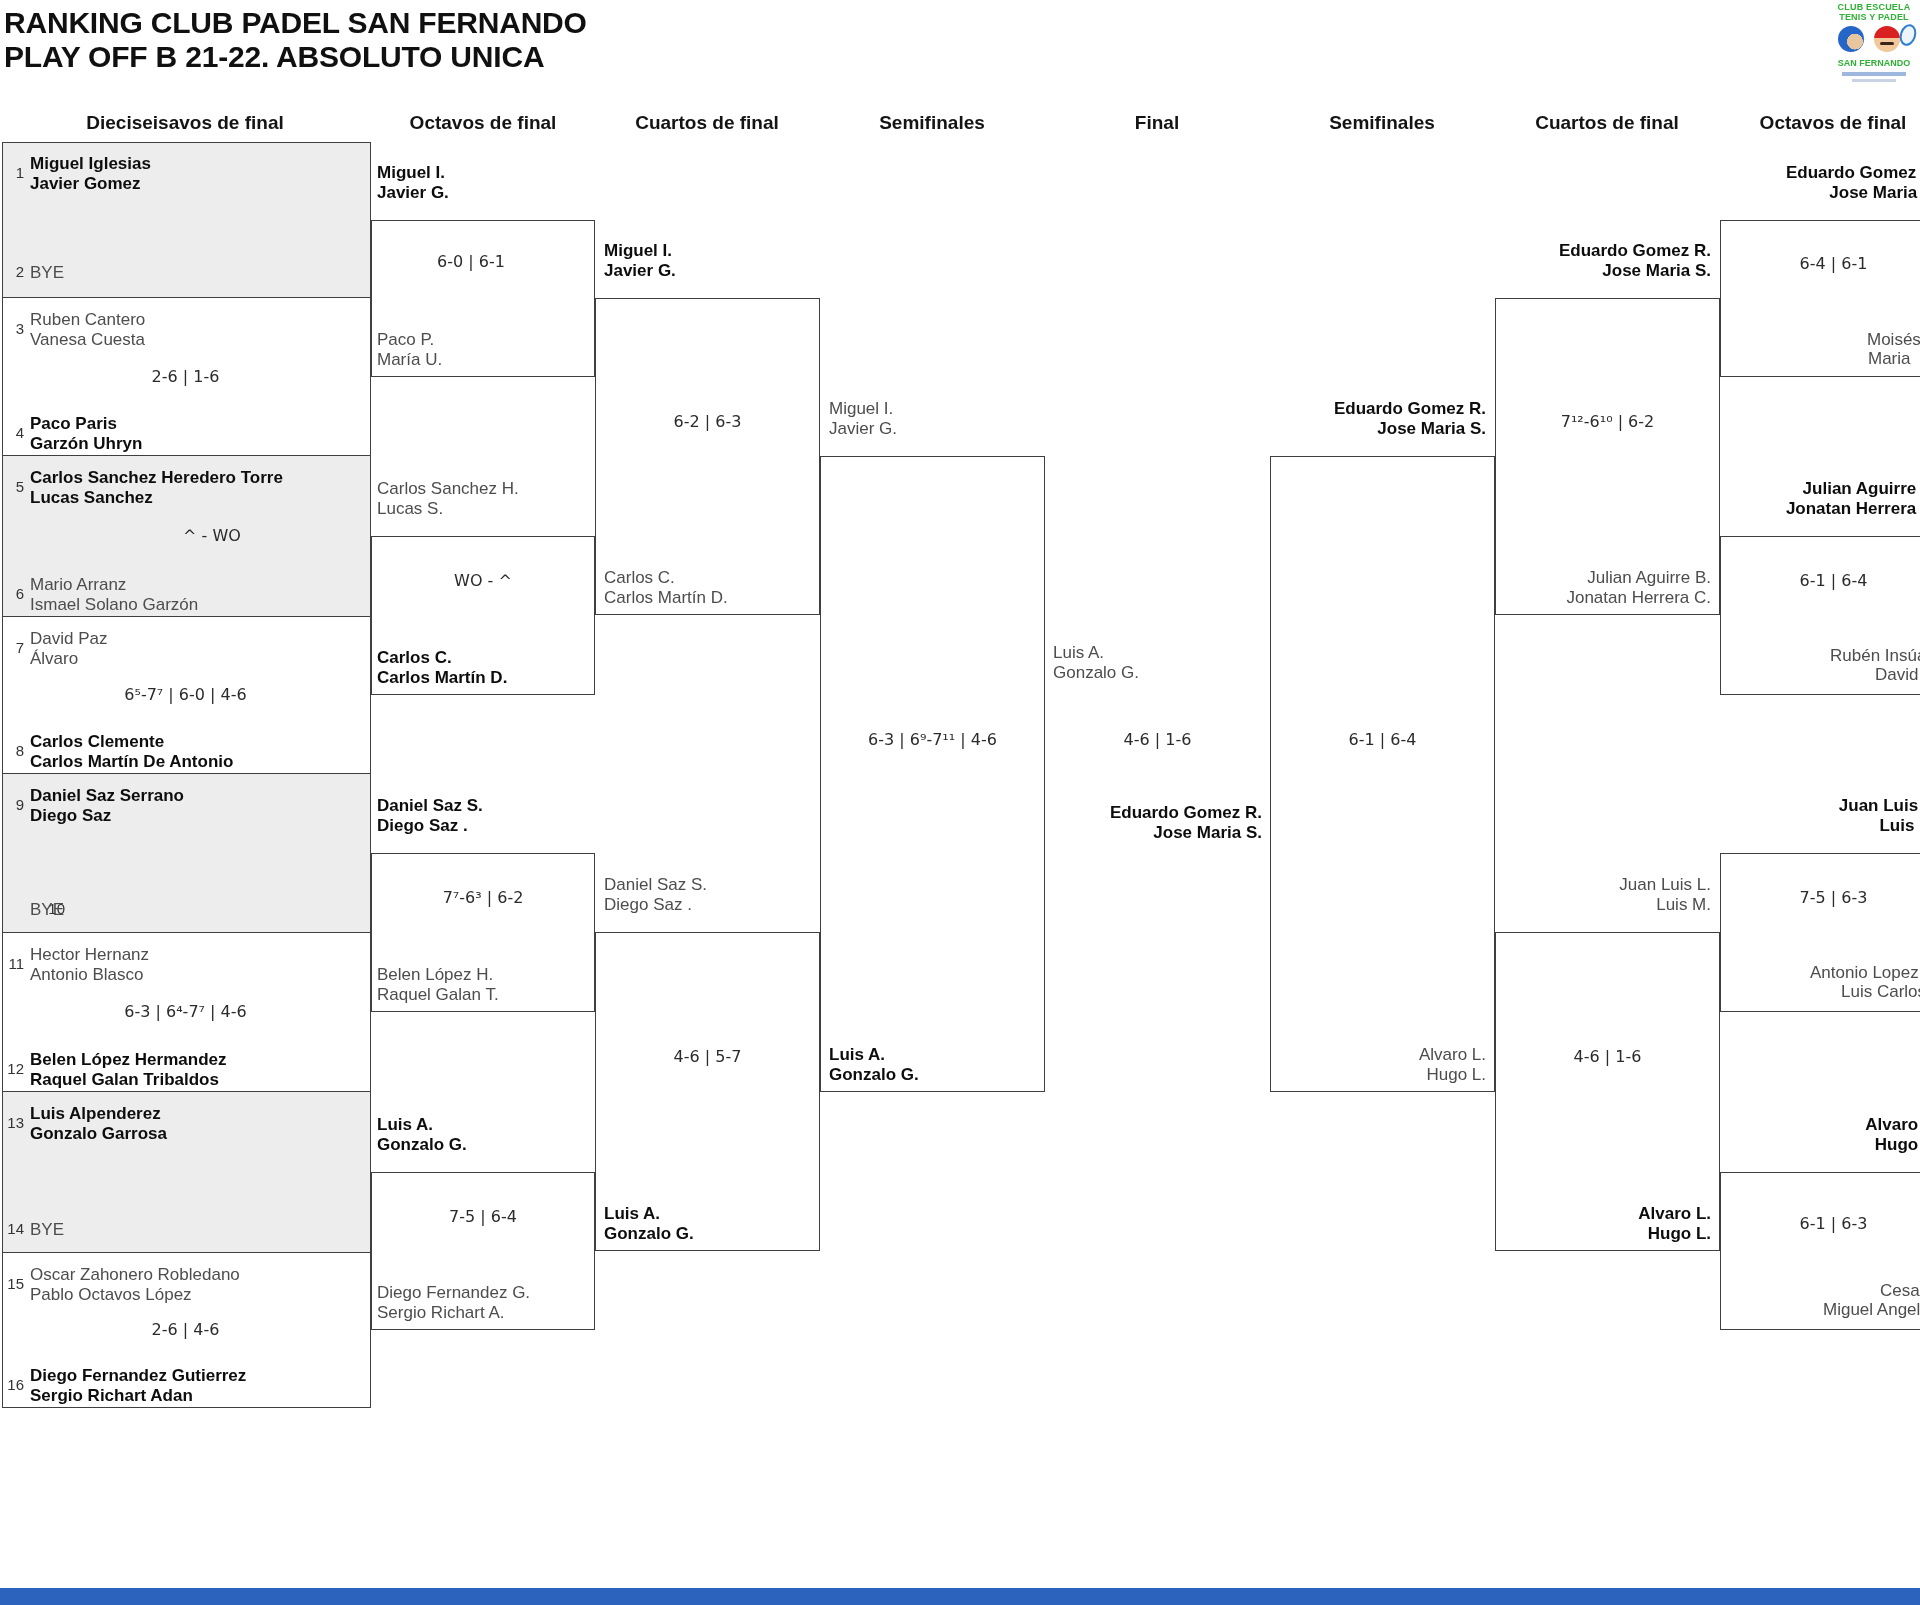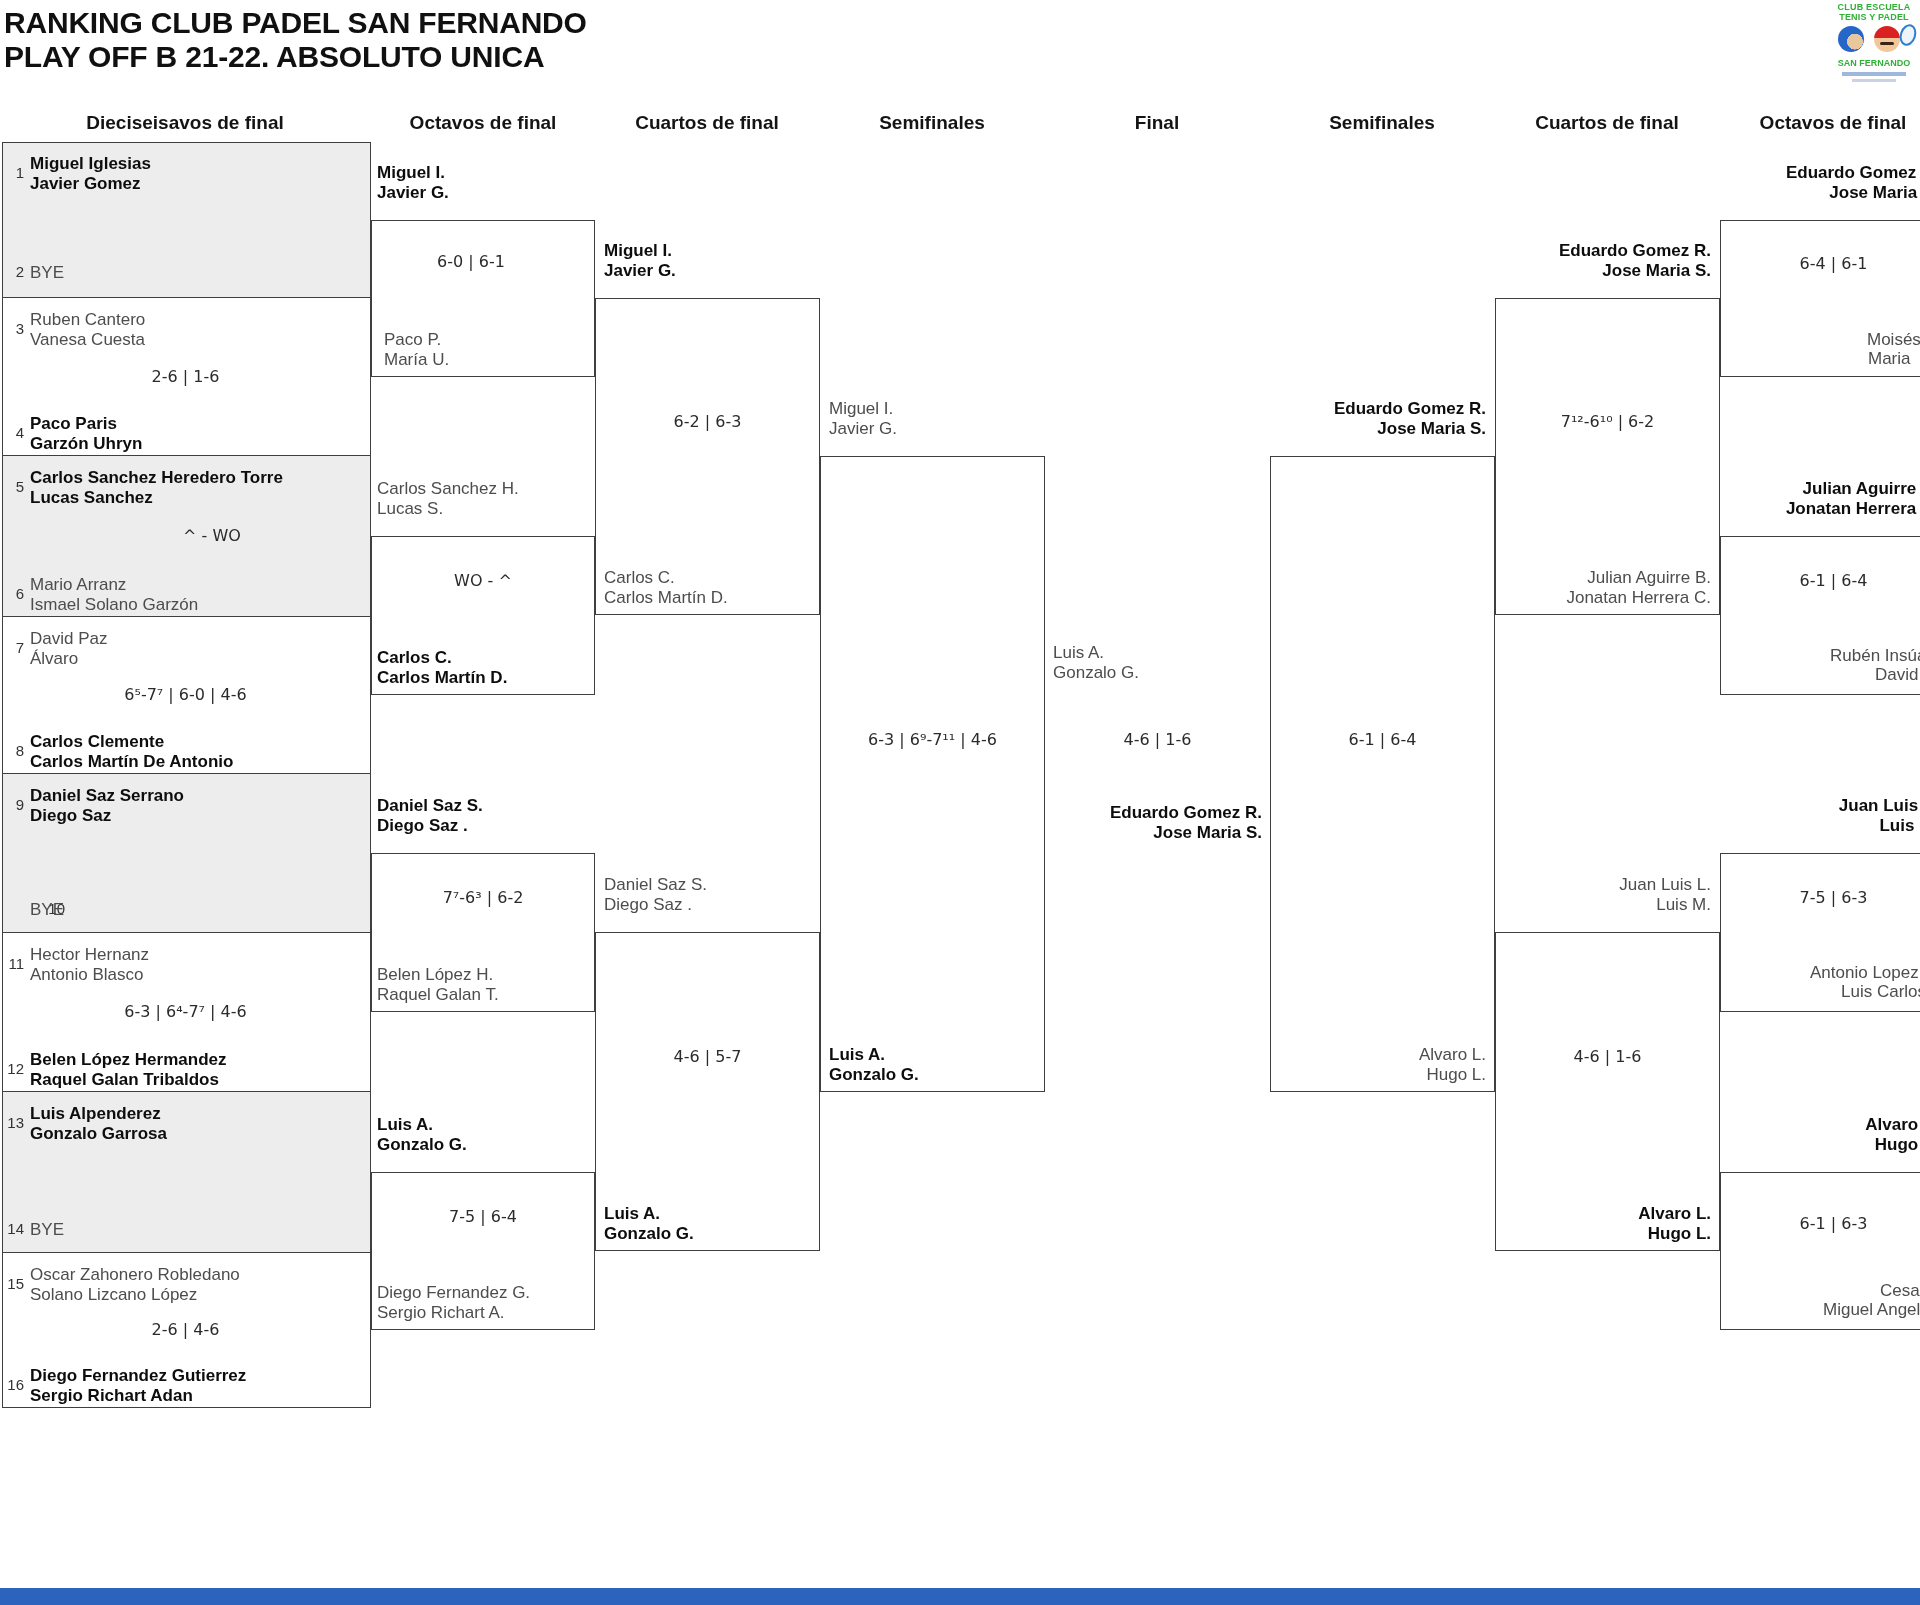--- a/index.html
+++ b/index.html
@@ -153,38 +153,38 @@
   </div>
 <div class="n w" style="left:30px;top:1104px;">
     <span>Luis Alpenderez</span>
     <span>Gonzalo Garrosa</span>
   </div>
 <div class="n" style="left:30px;top:1220px;">
     <span>BYE</span>
   </div>
 <div class="n" style="left:30px;top:1265px;">
     <span>Oscar Zahonero Robledano</span>
-    <span>Solano Lizcano López</span>
+    <span>Pablo Octavos López</span>
   </div>
 <div class="n w" style="left:30px;top:1366px;">
     <span>Diego Fernandez Gutierrez</span>
     <span>Sergio Richart Adan</span>
   </div>
 
 <div class="sc" style="left:0;top:367px;width:371px;">2-6 | 1-6</div>
 <div class="sc" style="left:0;top:526px;width:424px;">^ - WO</div>
 <div class="sc" style="left:0;top:685px;width:371px;">6⁵-7⁷ | 6-0 | 4-6</div>
 <div class="sc" style="left:0;top:1002px;width:371px;">6-3 | 6⁴-7⁷ | 4-6</div>
 <div class="sc" style="left:0;top:1320px;width:371px;">2-6 | 4-6</div>
 
 <div class="n w" style="left:377px;top:163px;">
     <span>Miguel I.</span>
     <span>Javier G.</span>
   </div>
-<div class="n" style="left:377px;top:330px;margin-left:7px;">
+<div class="n" style="left:377px;top:330px;">
     <span>Paco P.</span>
     <span>María U.</span>
   </div>
 <div class="sc" style="left:371px;top:252px;width:200px;">6-0 | 6-1</div>
 
 <div class="n" style="left:377px;top:479px;">
     <span>Carlos Sanchez H.</span>
     <span>Lucas S.</span>
   </div>
 <div class="n w" style="left:377px;top:648px;">

